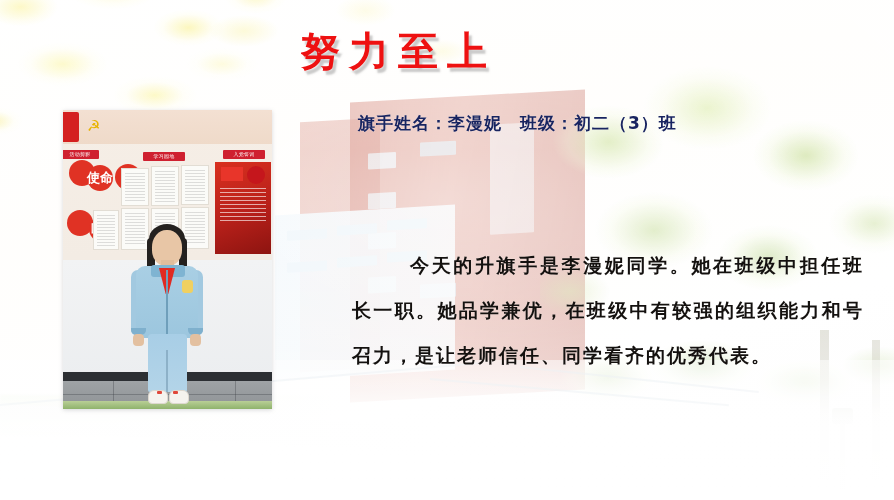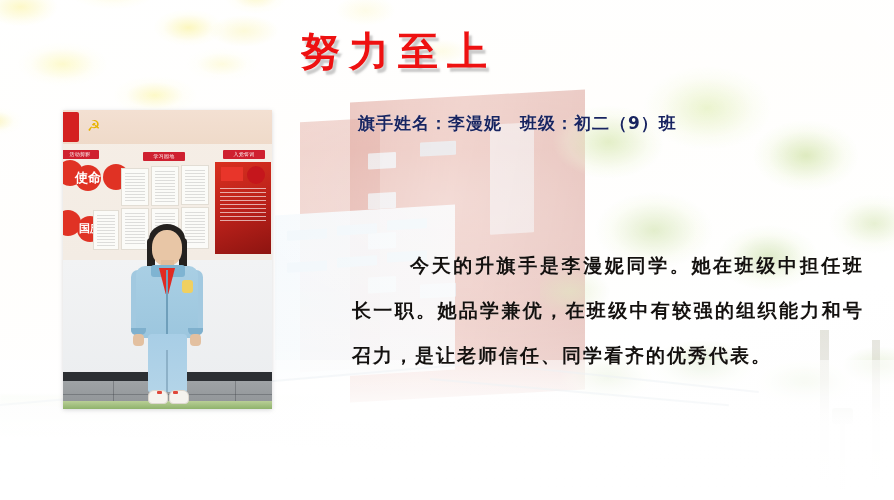--- a/index.html
+++ b/index.html
@@ -130,21 +130,21 @@
   .hammer{left:24px;top:8px;width:16px;height:16px;color:#e8b300;font-size:15px;line-height:16px;}
   .flag-left{left:0;top:2px;width:16px;height:30px;background:#d42020;border-radius:0 2px 2px 0;}
   .tag{position:absolute;height:9px;background:#cf2030;border-radius:1px;color:#fff;font-size:5px;
        line-height:9px;text-align:center;letter-spacing:.3px;padding:0 2px;}
   .panel{position:absolute;background:#fbfbf8;border:1px solid #e2ddd4;}
   .panel::after{
     content:"";position:absolute;left:3px;right:3px;top:4px;bottom:3px;
     background:repeating-linear-gradient(180deg,rgba(150,150,150,.30) 0 1px,rgba(255,255,255,0) 1px 3px);
   }
   .circ{position:absolute;border-radius:50%;background:#e03224;color:#fff;font-weight:700;
-        text-align:center;font-size:13px;}
+        text-align:center;font-size:13px;margin-left:12px;}
   .circ-stem{position:absolute;width:1px;background:#d9b9b0;}
   .redposter{position:absolute;background:linear-gradient(160deg,#d8301f 0%,#b8201a 55%,#8d1410 100%);}
   .redposter .rp-flag{position:absolute;left:6px;top:5px;width:22px;height:14px;background:#e8352a;}
   .rp-emblem{position:absolute;right:6px;top:4px;width:18px;height:18px;border-radius:50%;background:#c5161c;}
   .rp-text{position:absolute;left:5px;right:5px;top:26px;height:34px;
     background:repeating-linear-gradient(180deg,rgba(255,255,255,.62) 0 1px,rgba(255,255,255,0) 1px 4px);}
   
   .wall{left:0;top:150px;width:209px;height:118px;background:linear-gradient(180deg,#f2f3f4 0%,#eceef0 100%);}
   .skirt{left:0;top:262px;width:209px;height:9px;background:#2c2f33;}
   .floor{left:0;top:271px;width:209px;height:28px;background:linear-gradient(180deg,#9fa3a6 0%,#8e9295 100%);}
@@ -305,16 +305,16 @@
     <div class="ph hand-r"></div>
     <div class="ph legs"></div>
     <div class="ph leg-gap"></div>
     <div class="ph shoe-l"></div>
     <div class="ph shoe-r"></div>
     <div class="shoe-tab" style="left:94px;top:281px;"></div>
     <div class="shoe-tab" style="left:110px;top:281px;"></div>
   </div>
 
   <div class="title">努力至上</div>
-  <div class="meta meta1">旗手姓名：李漫妮　班级：初二（9）班</div>
+  <div class="meta meta1">旗手姓名：李漫妮　班级：初二（3）班</div>
   <div class="body-text">今天的升旗手是李漫妮同学。她在班级中担任班长一职。她品学兼优，在班级中有较强的组织能力和号召力，是让老师信任、同学看齐的优秀代表。</div>
 
 </div>
 
 </body></html>

